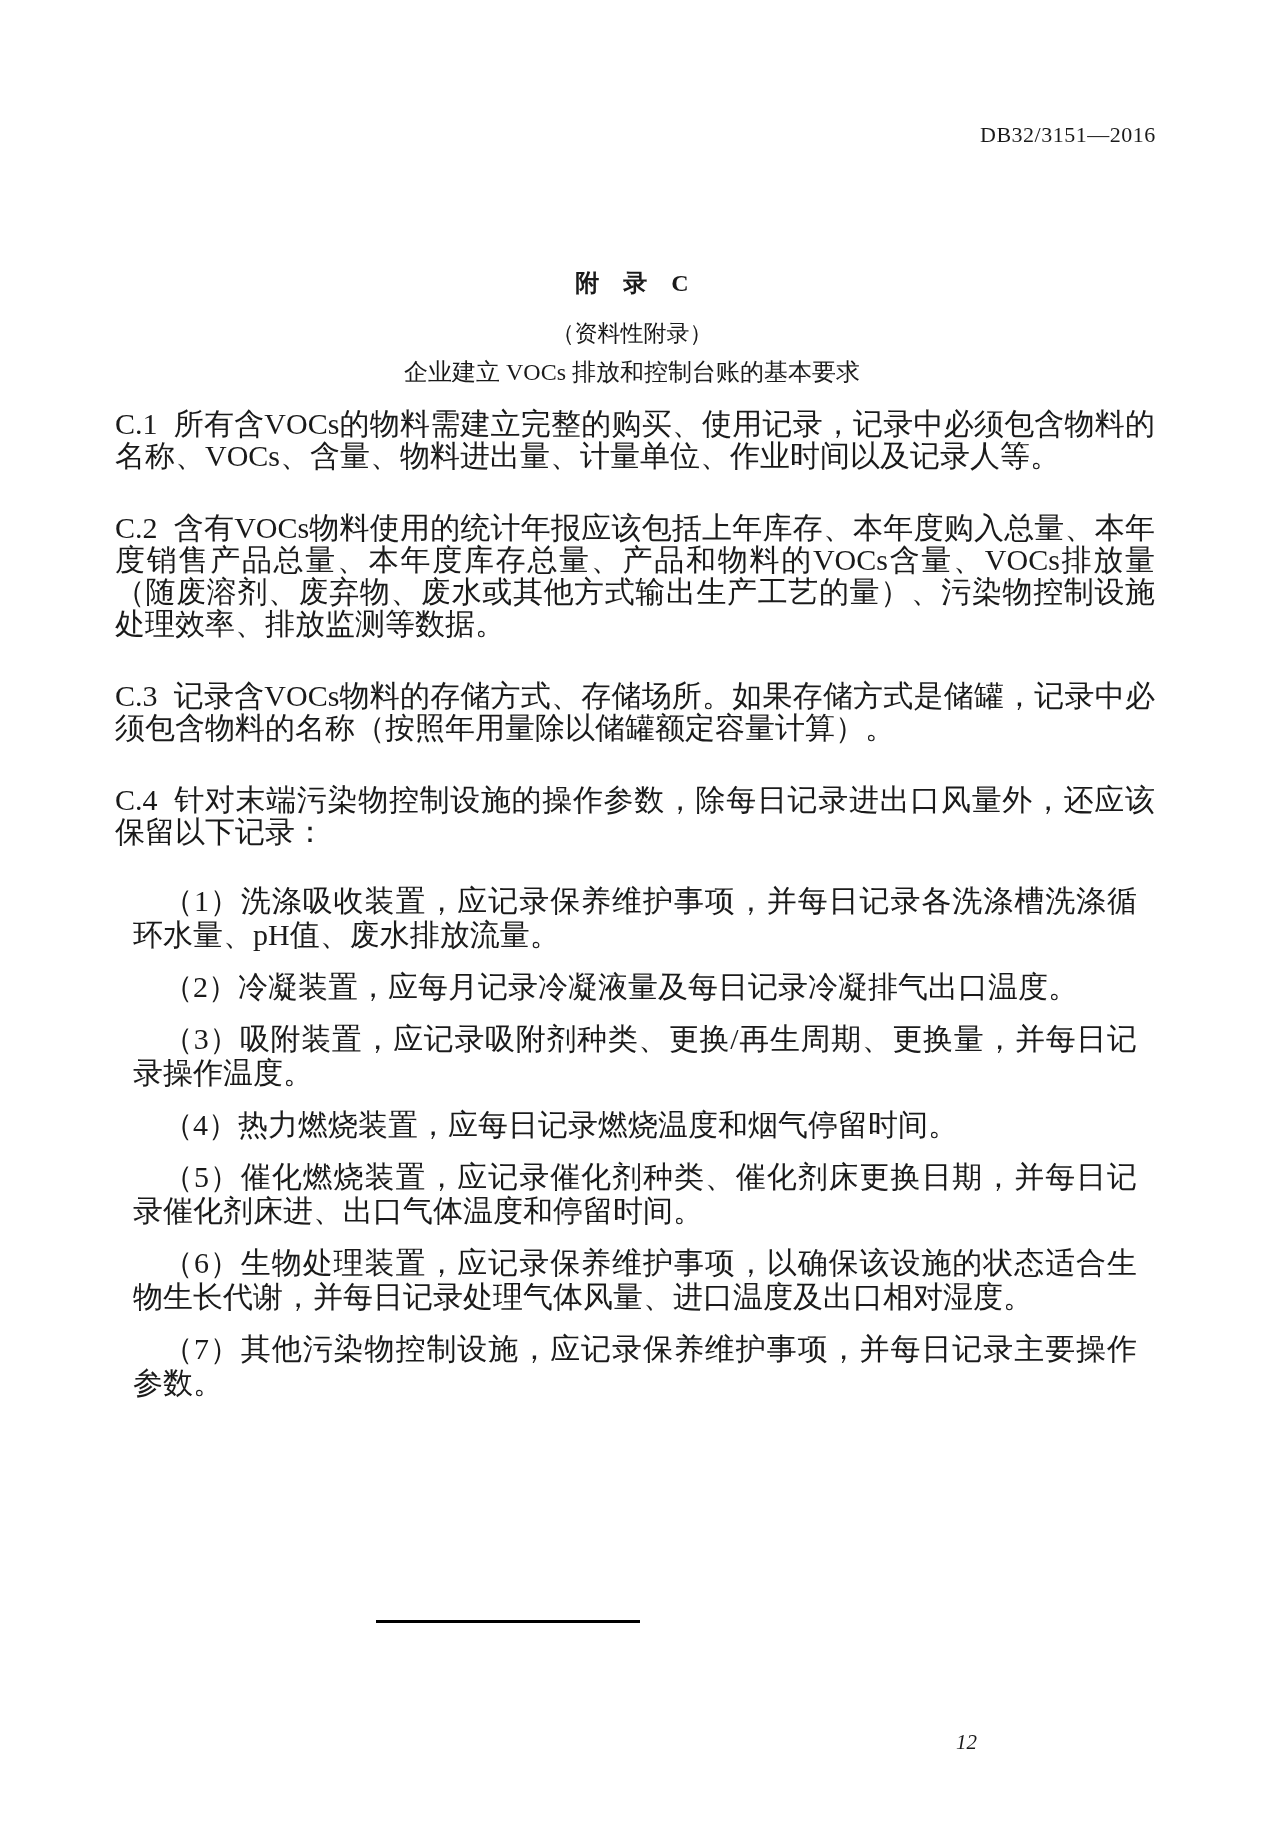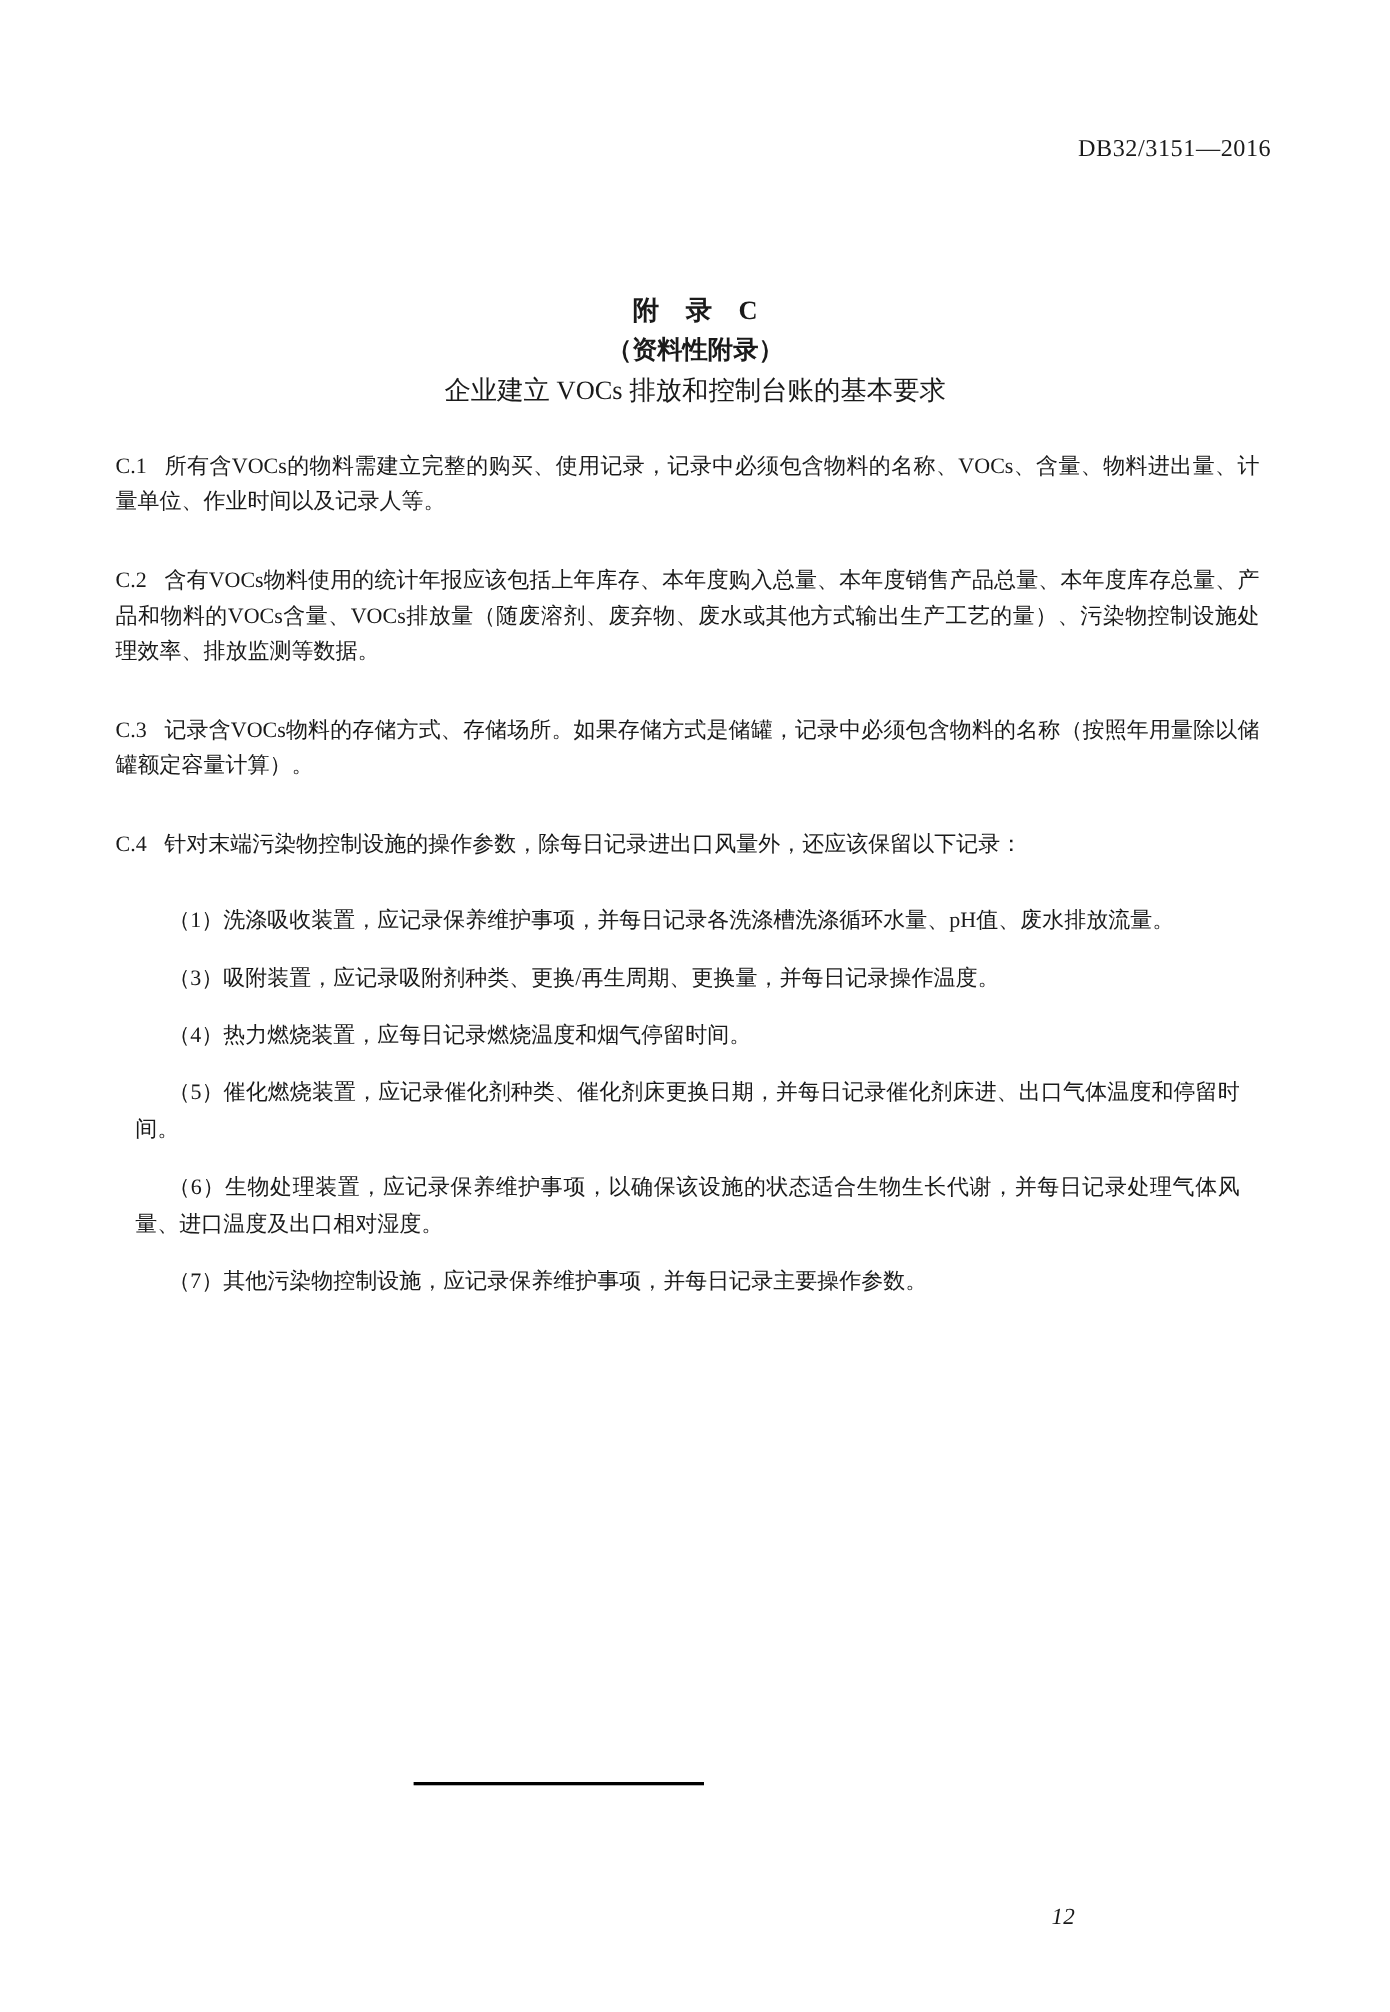--- a/index.html
+++ b/index.html
@@ -31,34 +31,35 @@
     width: 1264px;
     text-align: center;
   }
   .appendix-title {
     font-size: 24px;
     font-weight: bold;
     line-height: 34px;
   }
   .appendix-subtitle {
     font-size: 23px;
-    font-weight: bold;
+    font-weight: normal;
     line-height: 36px;
+    margin-top: 16px;
   }
   .appendix-heading {
     font-size: 24px;
     font-weight: normal;
     line-height: 40px;
   }
   .content {
     position: absolute;
     top: 408px;
-    left: 105px;
+    left: 115px;
     width: 1040px;
-    font-size: 20px;
+    font-size: 30px;
     text-align: justify;
   }
   .clause {
     margin: 0 0 40px 0;
     line-height: 32px;
   }
   .clause-label {
     margin-right: 16px;
   }
   .clause.c4 {
@@ -102,20 +103,21 @@
 
     <p class="clause"><span class="clause-label">C.1</span><span>所有含VOCs的物料需建立完整的购买、使用记录，记录中必须包含物料的名称、VOCs、含量、物料进出量、计量单位、作业时间以及记录人等。</span></p>
 
     <p class="clause"><span class="clause-label">C.2</span><span>含有VOCs物料使用的统计年报应该包括上年库存、本年度购入总量、本年度销售产品总量、本年度库存总量、产品和物料的VOCs含量、VOCs排放量（随废溶剂、废弃物、废水或其他方式输出生产工艺的量）、污染物控制设施处理效率、排放监测等数据。</span></p>
 
     <p class="clause"><span class="clause-label">C.3</span><span>记录含VOCs物料的存储方式、存储场所。如果存储方式是储罐，记录中必须包含物料的名称（按照年用量除以储罐额定容量计算）。</span></p>
 
     <p class="clause c4"><span class="clause-label">C.4</span><span>针对末端污染物控制设施的操作参数，除每日记录进出口风量外，还应该保留以下记录：</span></p>
 
     <p class="list-item">（1）洗涤吸收装置，应记录保养维护事项，并每日记录各洗涤槽洗涤循环水量、pH值、废水排放流量。</p>
+    <p class="list-item">（2）冷凝装置，应每月记录冷凝液量及每日记录冷凝排气出口温度。</p>
     <p class="list-item">（3）吸附装置，应记录吸附剂种类、更换/再生周期、更换量，并每日记录操作温度。</p>
     <p class="list-item">（4）热力燃烧装置，应每日记录燃烧温度和烟气停留时间。</p>
     <p class="list-item">（5）催化燃烧装置，应记录催化剂种类、催化剂床更换日期，并每日记录催化剂床进、出口气体温度和停留时间。</p>
     <p class="list-item">（6）生物处理装置，应记录保养维护事项，以确保该设施的状态适合生物生长代谢，并每日记录处理气体风量、进口温度及出口相对湿度。</p>
     <p class="list-item">（7）其他污染物控制设施，应记录保养维护事项，并每日记录主要操作参数。</p>
 
   </div>
 
   <div class="divider"></div>
 

